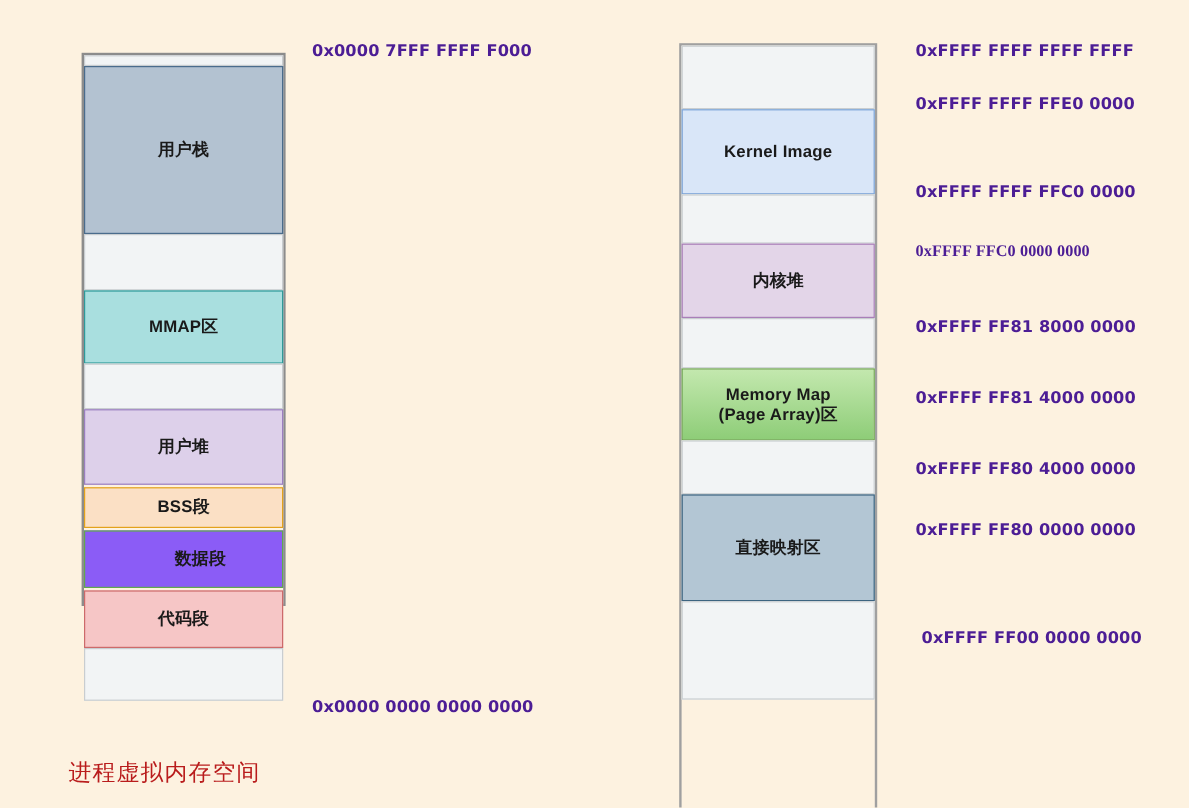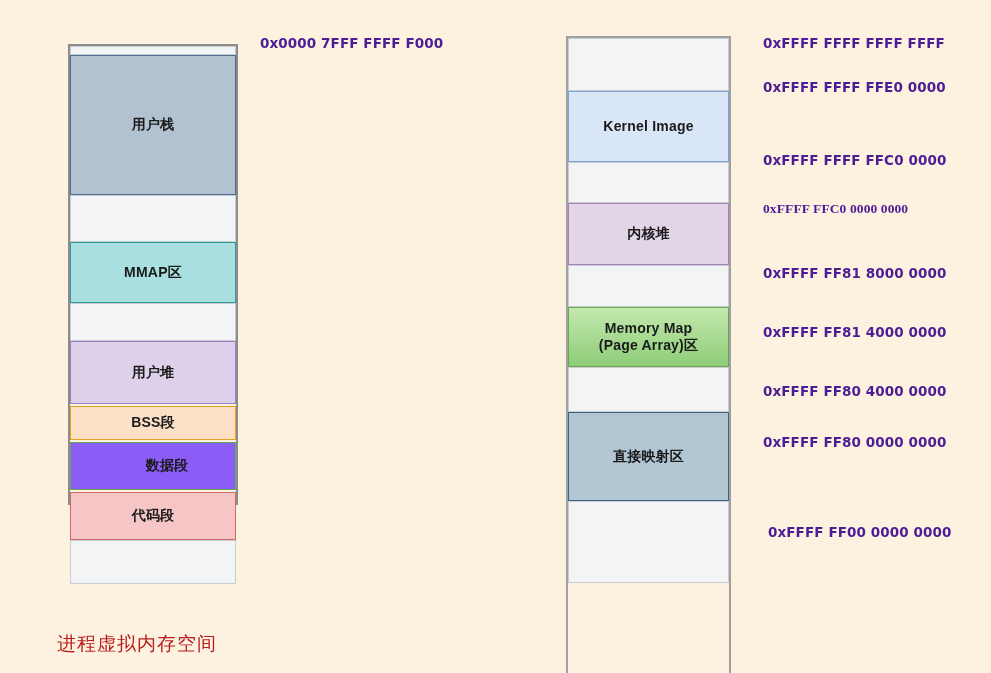--- a/index.html
+++ b/index.html
@@ -154,20 +154,21 @@
 
     <div class="block blk-data" style="top:396px;height:48px;">数据段</div>
 
     <div class="block blk-text" style="top:446px;height:48px;">代码段</div>
 
     <div class="block empty" style="top:494px;height:44px;"></div>
   </div>
 
   <div class="addr" style="left:260px;top:35px;">0x0000 7FFF FFFF F000</div>
 
+  <div class="addr" style="left:260px;top:581px;">0x0000 0000 0000 0000</div>
 
   <div class="caption" id="process-caption">进程虚拟内存空间</div>
 </div>
 
 <div class="diagram" id="kernel-diagram">
 
   <div class="column" id="kernel-column">
     <div class="block empty" style="top:0px;height:53px;"></div>
 
     <div class="block blk-kimage" style="top:53px;height:71px;">Kernel Image</div>

